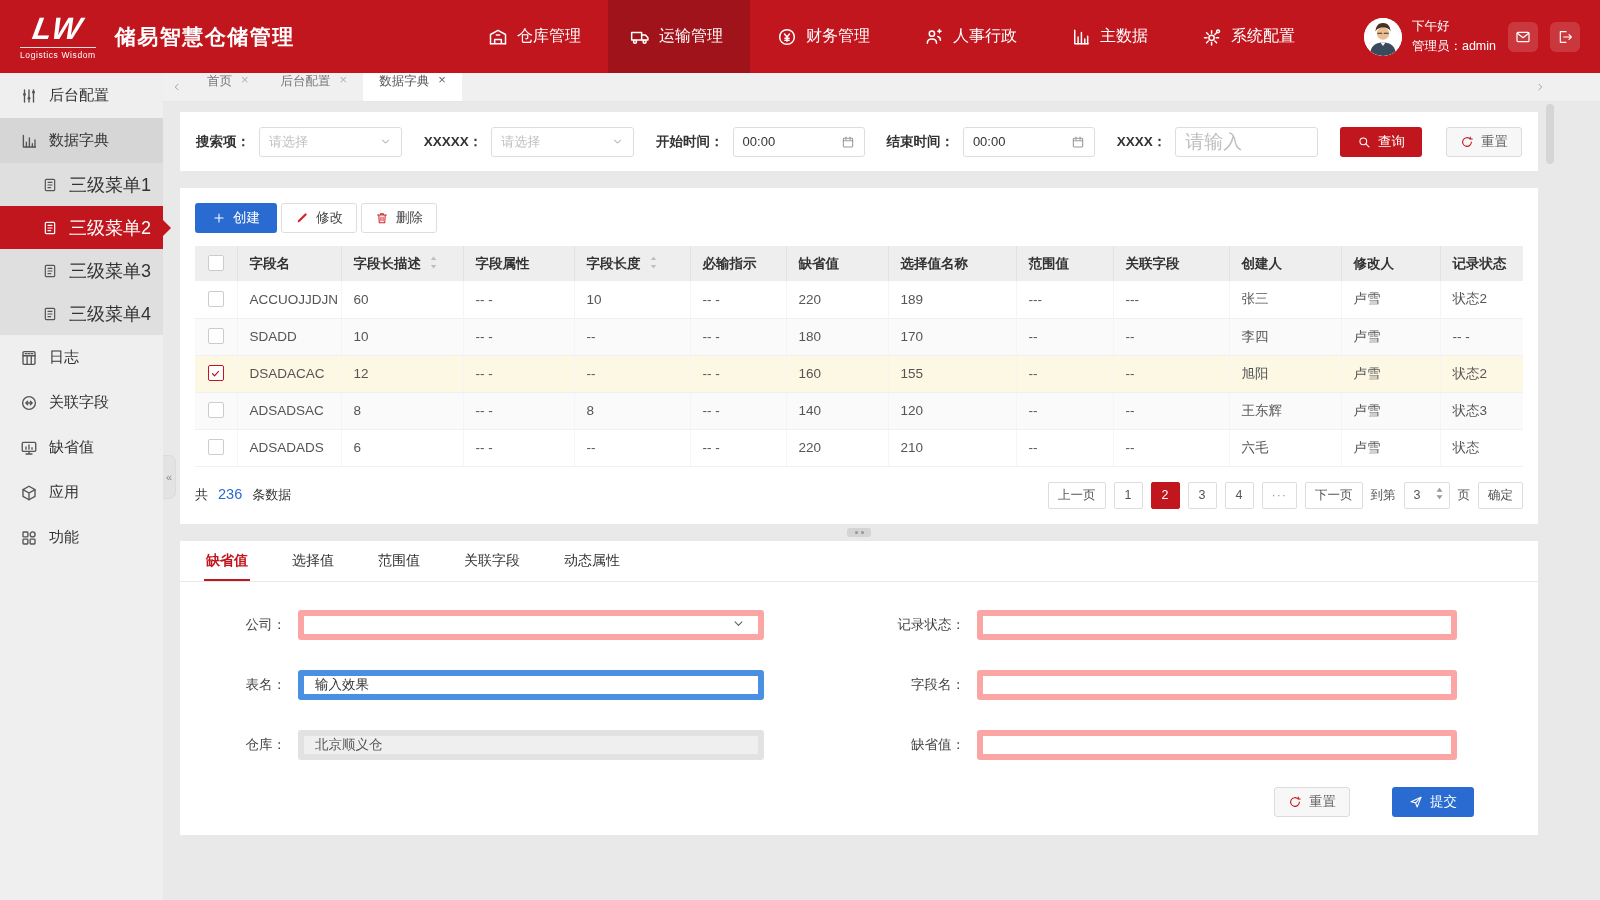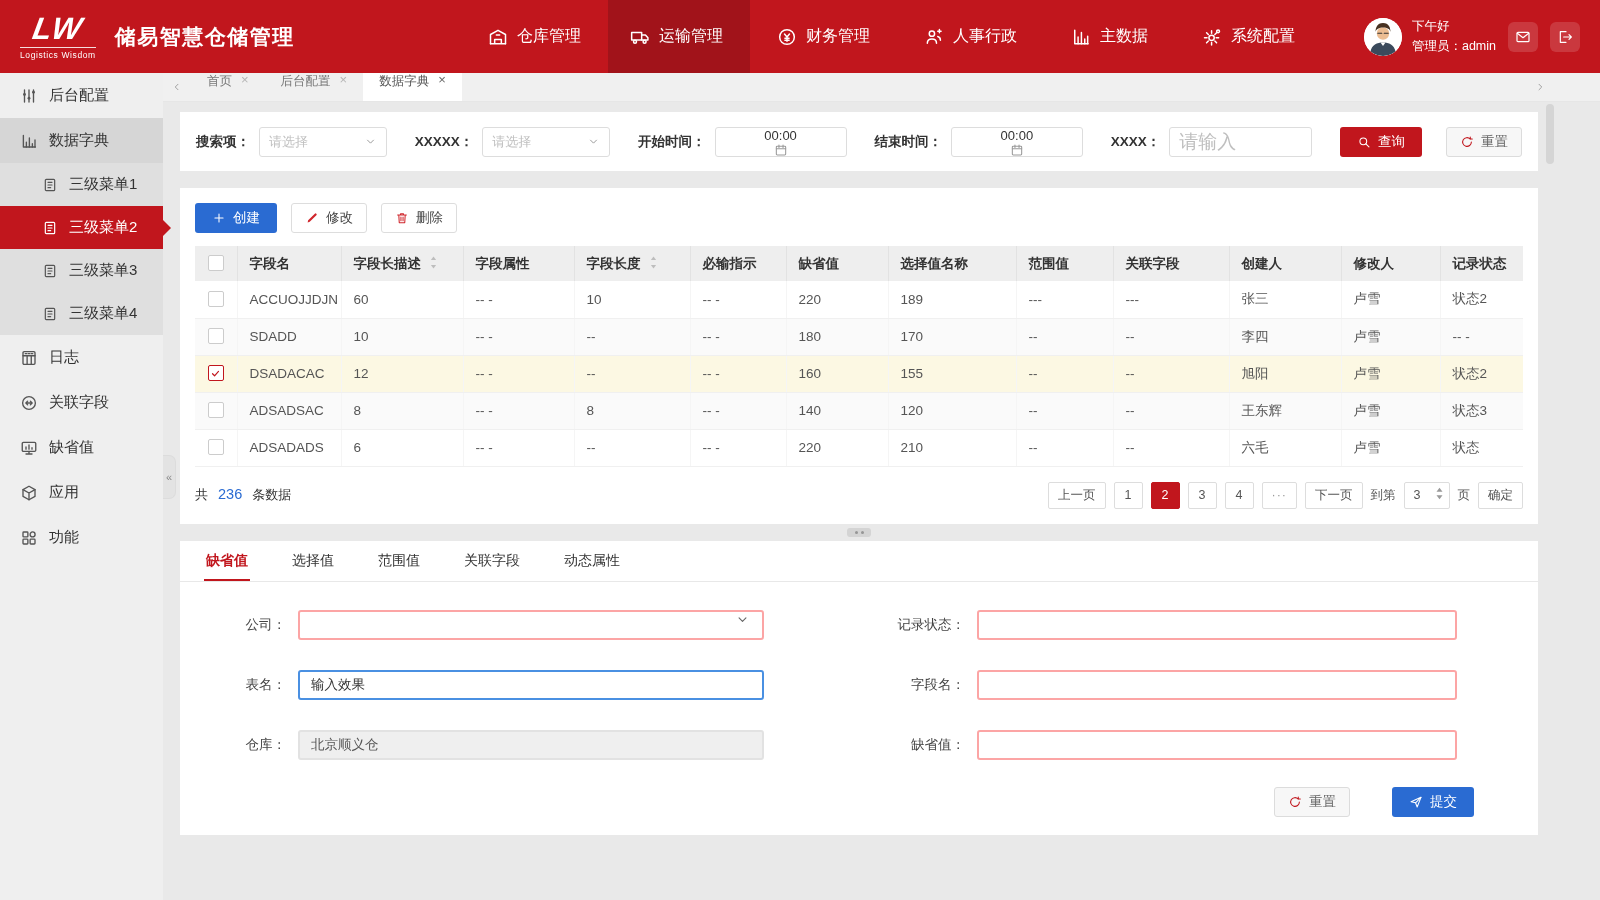--- a/index.html
+++ b/index.html
@@ -27,21 +27,21 @@
   .hbtn{width:30px;height:30px;border-radius:6px;background:rgba(255,255,255,.15);display:flex;align-items:center;justify-content:center;margin-left:12px;cursor:pointer;}
   .hbtn svg{width:16px;height:16px;}
 
   
   .sidebar{position:absolute;top:73px;left:0;width:163px;bottom:0;background:#efefef;z-index:4;}
   .side-item{height:45px;display:flex;align-items:center;gap:11px;padding-left:20px;font-size:15px;color:#333;cursor:pointer;white-space:nowrap;}
   .side-item .icon{color:#555;}
   .side-item .icon svg{width:18px;height:18px;}
   .side-item.parent-open{background:#d6d6d6;}
   .side-sub{background:#dfdfdf;}
-  .side-item.sub{height:43px;padding-left:42px;font-size:15px;}
+  .side-item.sub{height:43px;padding-left:42px;font-size:18px;}
   .side-item.sub .icon svg{width:16px;height:16px;}
   .side-item.sub.active{background:#c1161d;color:#fff;position:relative;}
   .side-item.sub.active .icon{color:#fff;}
   .side-item.sub.active::after{content:"";position:absolute;right:-8px;top:50%;transform:translateY(-50%);border-top:8px solid transparent;border-bottom:8px solid transparent;border-left:8px solid #c1161d;}
   .collapse-tab{position:absolute;right:-13px;top:382px;width:13px;height:44px;background:#e3e3e3;border:1px solid #dcdcdc;border-left:none;border-radius:0 7px 7px 0;display:flex;align-items:center;justify-content:center;color:#888;font-size:11px;cursor:pointer;}
 
   
   .tabbar{position:absolute;top:73px;left:163px;right:0;height:29px;background:#f0f0f0;display:flex;align-items:stretch;border-bottom:1px solid #e6e6e6;z-index:3;}
   .tab-scroll{width:28px;display:flex;align-items:center;justify-content:center;color:#999;cursor:pointer;}
   .tab-scroll svg{width:12px;height:12px;}
@@ -51,42 +51,42 @@
   .tab.active{background:#fff;color:#555;}
   .tab.active .x{color:#666;}
 
   
   .main{position:absolute;top:102px;left:163px;right:0;bottom:0;padding:10px 0 0 17px;}
   .panel{background:#fff;width:1358px;}
 
   
   .search-panel{height:59px;display:flex;align-items:center;justify-content:space-between;padding:0 16px;}
   .s-field{display:flex;align-items:center;gap:9px;font-size:13.5px;color:#333;font-weight:600;}
-  .sel{width:128px;height:30px;border:1px solid #ddd;border-radius:3px;display:flex;align-items:center;justify-content:space-between;padding:0 9px;background:#fff;cursor:pointer;font-weight:400;}
+  .sel{width:143px;height:30px;border:1px solid #ddd;border-radius:3px;display:flex;align-items:center;justify-content:space-between;padding:0 9px;background:#fff;cursor:pointer;font-weight:400;}
   .sel .ph{color:#bfbfbf;font-size:13px;}
   .sel .icon,.timebox .icon{color:#999;}
   .sel .icon svg{width:13px;height:13px;}
-  .timebox{width:132px;height:30px;border:1px solid #ddd;border-radius:3px;display:flex;align-items:center;justify-content:space-between;padding:0 9px;background:#fff;cursor:pointer;font-weight:400;flex-direction:column;}
+  .timebox{width:132px;height:30px;border:1px solid #ddd;border-radius:3px;display:flex;align-items:center;justify-content:space-between;padding:0 9px;background:#fff;cursor:pointer;font-weight:400;}
   .timebox .val{color:#333;font-size:13px;}
   .timebox .icon svg{width:14px;height:14px;}
   input.txt{width:143px;height:30px;border:1px solid #ddd;border-radius:3px;padding:0 9px;font-size:19px;color:#333;outline:none;font-family:"Liberation Sans",sans-serif;}
   input.txt::placeholder{color:#bfbfbf;}
   .btn{height:30px;border-radius:3px;display:inline-flex;align-items:center;justify-content:center;gap:7px;font-size:13.5px;cursor:pointer;border:1px solid transparent;white-space:nowrap;}
   .btn svg{width:14px;height:14px;}
   .btn-red{background:#c1161d;color:#fff;padding:0 16px;}
   .btn-light{background:#f7f7f7;border-color:#dcdcdc;color:#666;padding:0 13px;}
   .btn-light .icon{color:#c1161d;}
   .btn-blue{background:#2a6bd2;color:#fff;padding:0 16px;}
   .btn-outline{background:#fff;border-color:#ddd;color:#444;padding:0 13px;}
   .btn-outline .icon{color:#d0262c;}
   .search-btns{display:flex;gap:24px;}
 
   
   .table-panel{margin-top:17px;padding:15px;}
-  .toolbar{display:flex;gap:14px;margin-bottom:13px;text-align:center;}
+  .toolbar{display:flex;gap:4px;margin-bottom:13px;text-align:center;}
   table{border-collapse:collapse;table-layout:fixed;width:100%;font-size:13.5px;color:#555;}
   thead th{background:#eee;font-weight:bold;color:#333;height:35px;text-align:left;padding:0 12px;border-right:1px solid #e2e2e2;white-space:nowrap;}
   thead th:last-child{border-right:none;}
   thead th .thwrap{display:flex;align-items:center;gap:8px;}
   .sorter svg{width:9px;height:15px;}
   tbody td{border-bottom:1px solid #f0f0f0;border-right:1px solid #f5f5f5;height:37px;padding:0 12px;white-space:nowrap;overflow:hidden;}
   tbody td:last-child{border-right:none;}
   tbody tr:nth-child(even){background:#fafafa;}
   tbody tr.selected{background:#fcf8e3;}
   .cb{width:16px;height:16px;border:1px solid #ccc;border-radius:2px;background:#fff;display:inline-flex;align-items:center;justify-content:center;cursor:pointer;}
@@ -111,21 +111,21 @@
 
   
   .detail-panel{padding:0 0 18px;}
   .detail-tabs{display:flex;border-bottom:1px solid #e8e8e8;padding-left:4px;}
   .dtab{padding:11px 2px 9px;margin:0 20px;font-size:14px;color:#333;cursor:pointer;border-bottom:2px solid transparent;white-space:nowrap;}
   .dtab.active{color:#c1161d;font-weight:bold;border-bottom-color:#c1161d;}
   .form{display:flex;padding-top:28px;}
   .fcol{width:50%;display:flex;flex-direction:column;gap:30px;}
   .frow{display:flex;align-items:center;}
   .flabel{width:118px;text-align:right;font-size:13.5px;color:#444;padding-right:12px;flex:0 0 auto;white-space:nowrap;}
-  .fctrl{width:466px;height:30px;border:2px solid #fca5a5;border-radius:3px;background:#fff;display:flex;align-items:flex-start;}
+  .fctrl{width:466px;height:30px;border:6px solid #fca5a5;border-radius:3px;background:#fff;display:flex;align-items:flex-start;}
   .fcol.right .fctrl{width:480px;}
   .fctrl.is-select{justify-content:flex-end;padding-right:12px;color:#666;cursor:pointer;}
   .fctrl.is-select svg{width:15px;height:15px;}
   .fctrl.focused{border-color:#4a90e2;}
   .fctrl.disabled{background:#efefef;border-color:#e2e2e2;}
   .fctrl input{border:none;outline:none;width:100%;height:100%;background:transparent;padding:0 11px;font-size:13.5px;color:#333;font-family:"Liberation Sans",sans-serif;}
   .fctrl.disabled input{color:#555;}
   .form-actions{display:flex;justify-content:flex-end;gap:42px;margin:27px 64px 0 0;}
 
   

